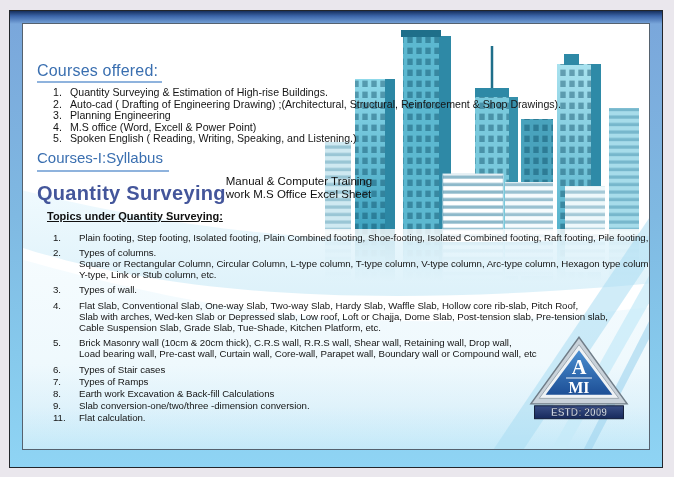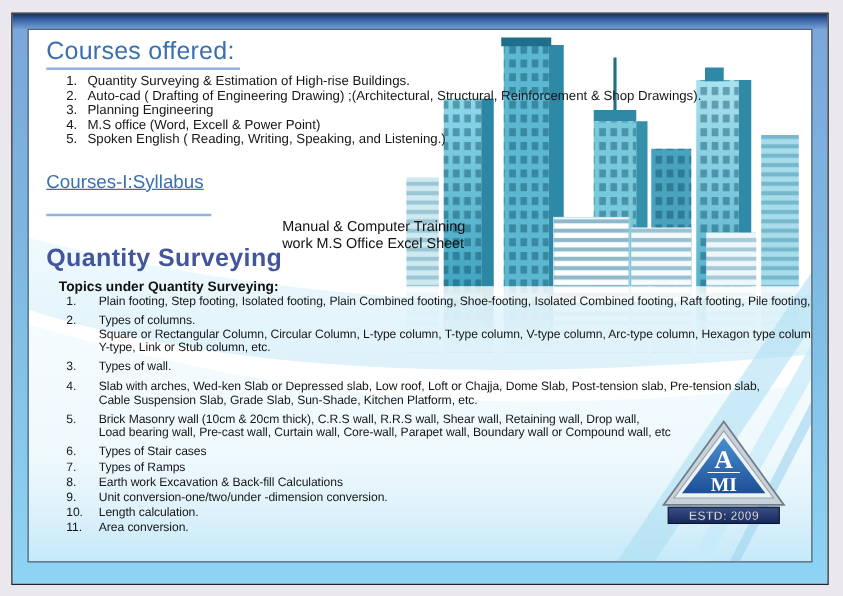--- a/index.html
+++ b/index.html
@@ -11,34 +11,34 @@
     border:1px solid #23262b; }
   .panel { position:absolute; left:12px; top:12px; right:12px; bottom:17px;
     background:linear-gradient(180deg,#ffffff 0%,#ffffff 80%,#eef8fd 90%,#cfeefb 100%);
     border:1px solid #55626f; overflow:hidden; }
 
   .art { position:absolute; pointer-events:none; }
   #skyline { right:4px; top:0; width:320px; height:258px; z-index:0; }
   #swoosh { left:0; top:0; width:100%; height:100%; z-index:0; }
   .content { position:relative; z-index:2; padding:6px 8px 0 14px; }
 
-  .h-blue { color:#3a6fb0; font-size:20px; letter-spacing:.2px; display:inline-block;
-    border-bottom:2px solid #8fb3dd; padding:0 4px 1px 0; }
+  .h-blue { color:#3a6fb0; font-size:16px; letter-spacing:.2px; display:inline-block;
+    border-bottom:2px solid #8fb3dd; padding:0 4px 1px 0;margin-top:32px; }
   .h2-blue { color:#3a6fb0; font-size:15px; display:inline-block;
-    border-bottom:2px solid #8fb3dd; padding:0 6px 17px 0; margin-top:19px;text-decoration:underline; }
+    border-bottom:2px solid #8fb3dd; padding:0 6px 4px 0; margin-top:4px; }
 
   .clist { margin:4px 0 0 16px; color:#151515; font-size:10.6px; line-height:11.5px; }
   .crow { display:flex; }
   .cnum { width:17px; flex:none; }
 
   .titlerow { display:flex; align-items:flex-start; margin-top:2px; }
-  .qs-title { font-size:20px; font-weight:bold; color:#44569b; letter-spacing:.3px; margin-top:21px; }
+  .qs-title { font-size:20px; font-weight:bold; color:#44569b; letter-spacing:.3px; margin-top:8px; }
   .sidenote { font-size:11.5px; line-height:13.5px; color:#101010; margin-top:1px; }
 
-  .topics-heading { font-weight:bold; font-size:11px; color:#101010; margin:5px 0 0 10px; }
+  .topics-heading { font-weight:bold; font-size:11px; color:#101010; margin:5px 0 10px 10px;text-decoration:underline; }
 
   .tlist { margin-left:16px; color:#151515; font-size:9.7px; line-height:11.2px; letter-spacing:-0.05px; }
   .trow { display:flex; margin-bottom:1px; }
   .trow.gap { margin-bottom:4px; }
   .tnum { width:26px; flex:none; }
   .tbody { flex:1; min-width:0; }
   .ttitle { }
   .tdetail { white-space:nowrap; }
   .tdetail:empty { display:none; }
 
@@ -174,22 +174,23 @@
             </div>
           <div class="trow gap">
               <span class="tnum">3.</span>
               <div class="tbody">
                 <div class="ttitle">Types of wall.</div>
               </div>
             </div>
           <div class="trow gap">
               <span class="tnum">4.</span>
               <div class="tbody">
+                <div class="tdetail">Flat Slab, Conventional Slab, One-way Slab, Two-way Slab, Hardy Slab, Waffle Slab, Hollow core rib-slab, Pitch Roof,</div>
                 <div class="tdetail">Slab with arches, Wed-ken Slab or Depressed slab, Low roof, Loft or Chajja, Dome Slab, Post-tension slab, Pre-tension slab,</div>
-                <div class="tdetail">Cable Suspension Slab, Grade Slab, Sun-Shade, Kitchen Platform, etc.</div>
+                <div class="tdetail">Cable Suspension Slab, Grade Slab, Tue-Shade, Kitchen Platform, etc.</div>
               </div>
             </div>
           <div class="trow gap">
               <span class="tnum">5.</span>
               <div class="tbody">
                 <div class="tdetail">Brick Masonry wall (10cm &amp; 20cm thick), C.R.S wall, R.R.S wall, Shear wall, Retaining wall, Drop wall,</div>
                 <div class="tdetail">Load bearing wall, Pre-cast wall, Curtain wall, Core-wall, Parapet wall, Boundary wall or Compound wall,  etc</div>
               </div>
             </div>
           <div class="trow">
@@ -206,33 +207,27 @@
             </div>
           <div class="trow">
               <span class="tnum">8.</span>
               <div class="tbody">
                 <div class="ttitle">Earth work Excavation &amp; Back-fill Calculations</div>
               </div>
             </div>
           <div class="trow">
               <span class="tnum">9.</span>
               <div class="tbody">
-                <div class="ttitle">Unit conversion-one/two/under -dimension conversion.</div>
-              </div>
-            </div>
-          <div class="trow">
-              <span class="tnum">10.</span>
-              <div class="tbody">
-                <div class="ttitle">Length calculation.</div>
+                <div class="ttitle">Slab conversion-one/two/three -dimension conversion.</div>
               </div>
             </div>
           <div class="trow">
               <span class="tnum">11.</span>
               <div class="tbody">
-                <div class="ttitle">Area conversion.</div>
+                <div class="ttitle">Flat calculation.</div>
               </div>
             </div>
 
         </div>
       </div>
     </div>
 
     <svg id="logo" viewBox="0 0 108 92">
       <defs>
         <linearGradient id="lgBlue" x1="0" y1="0" x2="0" y2="1">

